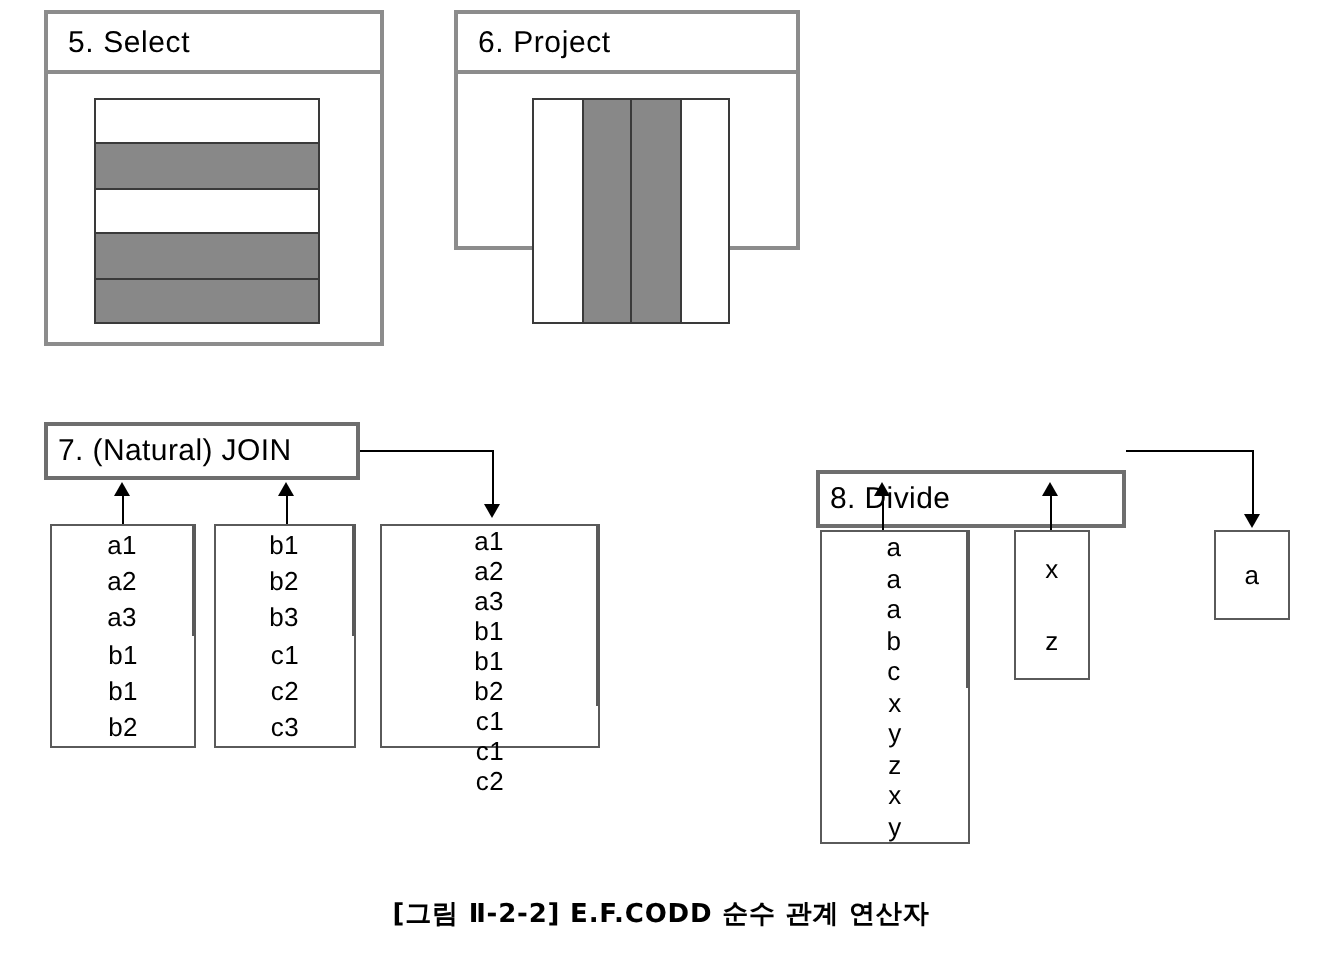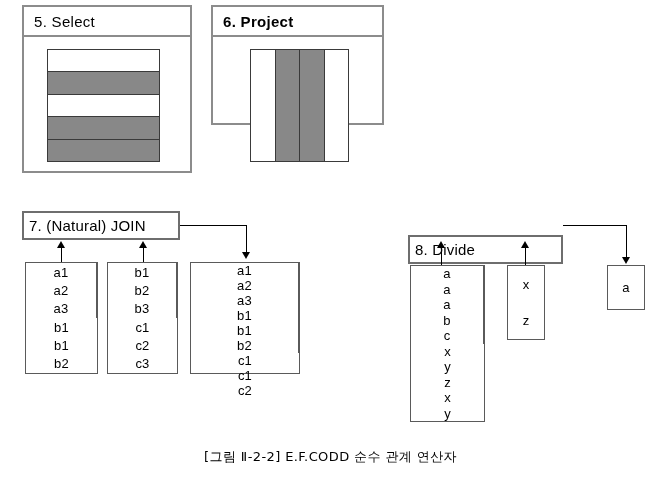--- a/index.html
+++ b/index.html
@@ -142,39 +142,40 @@
 
   
   .caption {
     position: absolute;
     left: 0;
     right: 0;
     text-align: center;
     font-size: 13px;
     letter-spacing: 0.4px;
     font-family: "DejaVu Sans", "Liberation Sans", sans-serif;
+    font-weight: bold;
   }
 </style>
 </head>
 <body>
 
 <div class="panel" style="left:22px; top:5px; width:170px; height:168px;">
   <div class="panel-title">5. Select</div>
   <div class="panel-body">
     <div class="stripe-box" style="left:23px; top:12px; width:113px; height:113px;">
       <div class="stripe-row fill-white"></div>
       <div class="stripe-row fill-gray"></div>
       <div class="stripe-row fill-white"></div>
       <div class="stripe-row fill-gray"></div>
       <div class="stripe-row fill-gray"></div>
     </div>
   </div>
 </div>
 
-<div class="panel" style="left:211px; top:5px; width:173px; height:120px;font-weight:bold;">
+<div class="panel" style="left:227px; top:5px; width:173px; height:120px;">
   <div class="panel-title">6. Project</div>
   <div class="panel-body">
     <div class="col-box" style="left:37px; top:12px; width:99px; height:113px;">
       <div class="col-cell fill-white"></div>
       <div class="col-cell fill-gray"></div>
       <div class="col-cell fill-gray"></div>
       <div class="col-cell fill-white"></div>
     </div>
   </div>
 </div>

